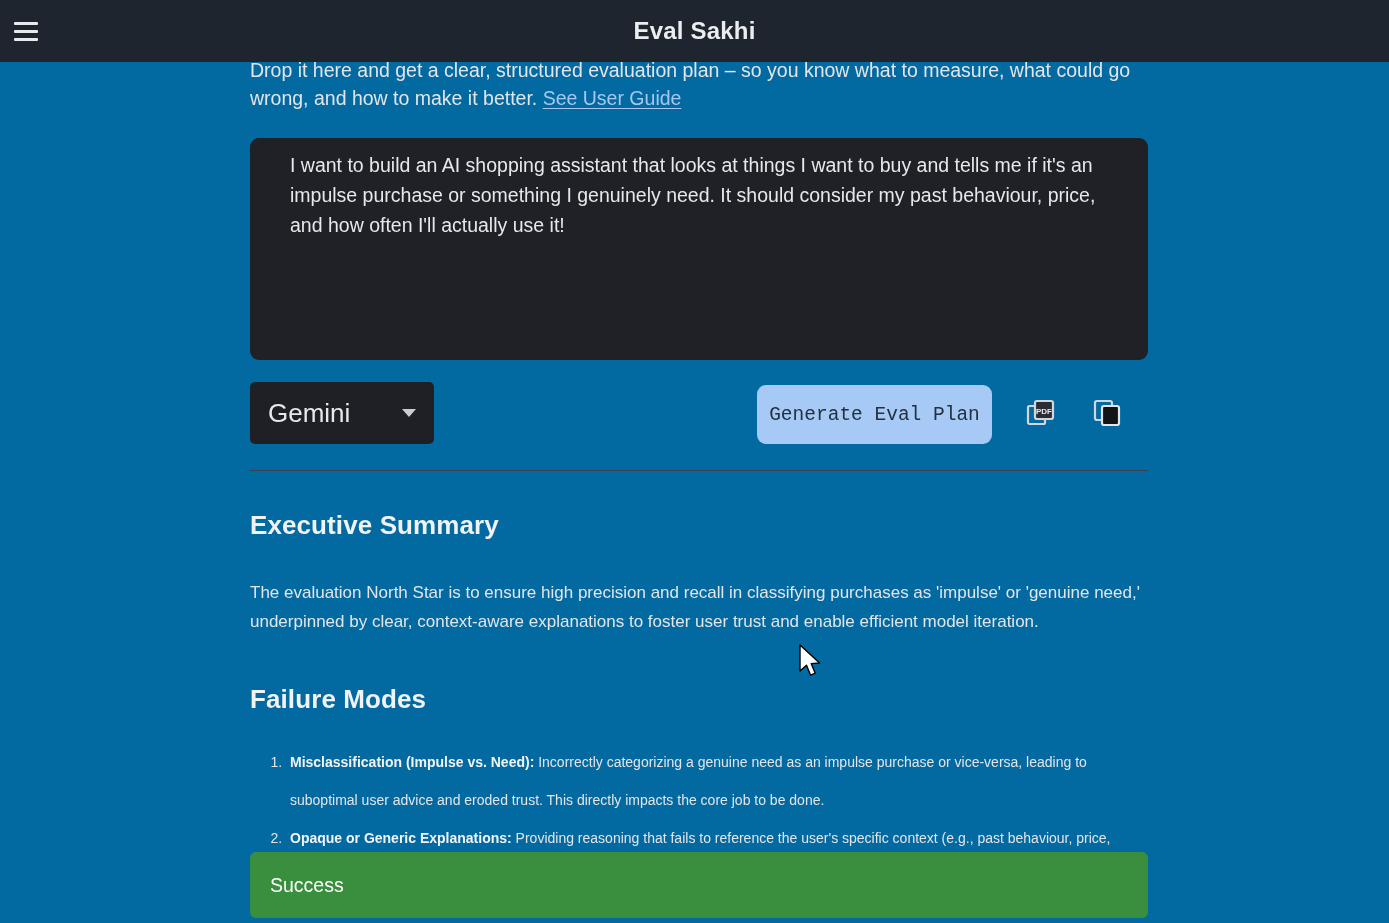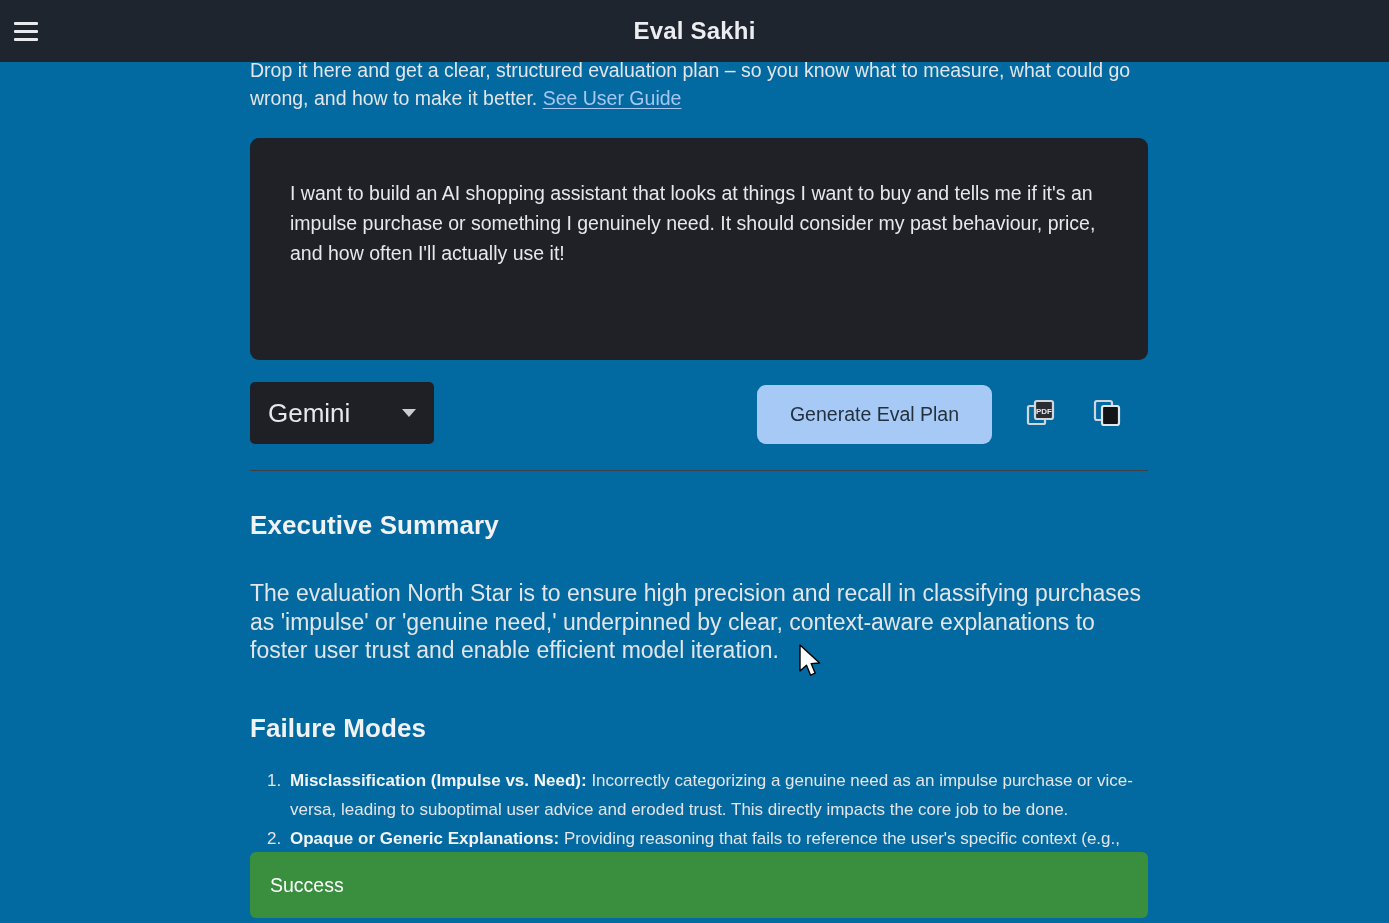--- a/index.html
+++ b/index.html
@@ -78,21 +78,21 @@
 
   
   .prompt-box {
     position: absolute;
     top: 76px;
     left: 250px;
     width: 898px;
     height: 222px;
     background: #1f2127;
     border-radius: 9px;
-    padding: 40px 40px;
+    padding: 12px 40px;
   }
   .prompt-text {
     font-size: 19.5px;
     line-height: 30px;
     color: #e6e8eb;
     white-space: pre-wrap;
   }
 
   
   .controls {
@@ -127,21 +127,21 @@
   }
   .generate-btn {
     position: absolute;
     right: 156px;
     top: 3px;
     width: 235px;
     height: 59px;
     background: #a6caf5;
     border: none;
     border-radius: 9px;
-    font-family: Liberation Sans, sans-serif;
+    font-family: Liberation Mono, monospace;
     font-size: 19.5px;
     color: #23303f;
     cursor: pointer;
   }
   .icon-btn {
     position: absolute;
     top: 10px;
     width: 46px;
     height: 44px;
     display: flex;
@@ -172,42 +172,42 @@
     width: 900px;
   }
   .h2 {
     font-size: 26px;
     font-weight: bold;
     color: #f0f2f4;
     letter-spacing: 0.1px;
     margin-bottom: 36px;
   }
   .para {
-    font-size: 23px;
+    font-size: 17px;
     line-height: 28.5px;
     color: #e3e5e8;
     margin-top: 38px;
   }
   .h2-2 {
     font-size: 26px;
     font-weight: bold;
     color: #f0f2f4;
     letter-spacing: 0.1px;
     margin-top: 48px;
-    margin-bottom: 22px;
+    margin-bottom: 28px;
   }
   ol.modes {
     list-style: decimal;
     margin: 0;
     padding-left: 36px;
     color: #e3e5e8;
   }
   ol.modes li {
-    font-size: 17px;
-    line-height: 29px;
+    font-size: 14px;
+    line-height: 38px;
     margin-bottom: 0;
     padding-left: 4px;
   }
   ol.modes li b { font-weight: bold; color: #f2f4f6; }
 
   
   .toast {
     position: absolute;
     left: 250px;
     top: 790px;

